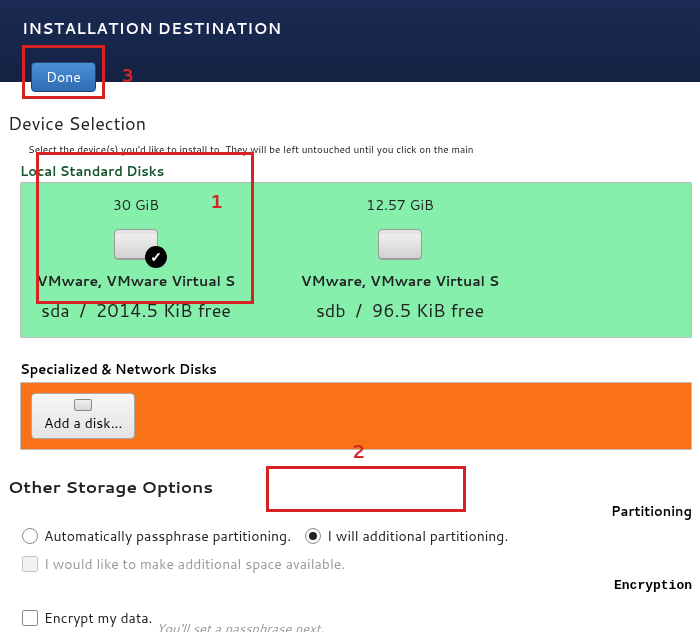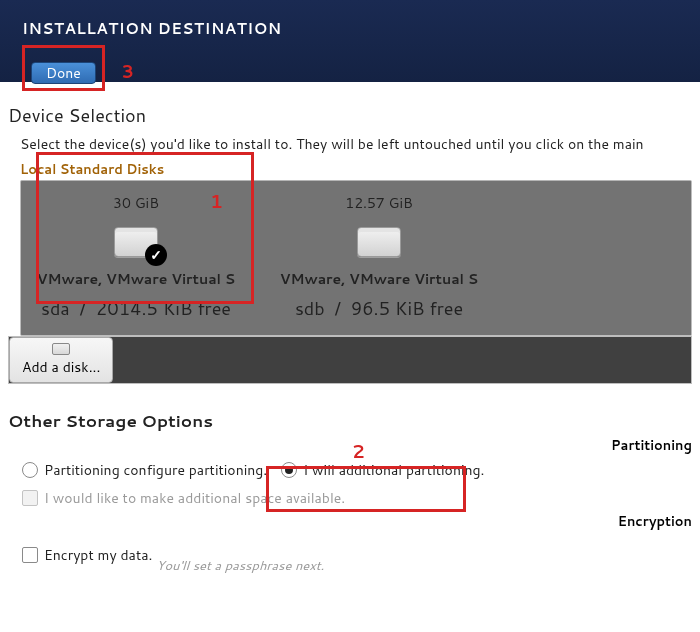--- a/index.html
+++ b/index.html
@@ -15,21 +15,21 @@
 .header-title {
   color: #fff;
   font-size: 15px;
   font-weight: 600;
   letter-spacing: .5px;
 }
 .done-btn {
   display: inline-flex;
   align-items: center;
   justify-content: center;
-  height: 22px;
+  height: 30px;
   padding: 0 14px;
   margin-top: 10px;
   background: linear-gradient(180deg, #4a90d9 0%, #2f6cb3 100%);
   color: #fff;
   border: 1px solid #1c4477;
   border-radius: 4px;
   font-size: 14px;
   cursor: pointer;
 }
 .done-wrap {
@@ -40,32 +40,32 @@
 }
 .annot-3 {
   color:#d62424;
   font-weight: bold;
   font-size: 18px;
   margin-left: 12px;
 }
 
 
 .main { padding: 8px 8px 0 8px; }
-.section-title { font-size: 18px; font-weight: 400; margin: 12px 0 6px; color:#222; }
-.section-sub { font-size: 14px; color:#222; margin-left: 12px; margin-bottom: 6px; white-space: nowrap; overflow:hidden; }
-.group-label { font-size: 13px; font-weight: 600; margin: 4px 0 2px 12px; color:#a16207; }
+.section-title { font-size: 18px; font-weight: 400; margin: 20px 0 6px; color:#222; }
+.section-sub { font-size: 10px; color:#222; margin-left: 20px; margin-bottom: 6px; white-space: nowrap; overflow:hidden; }
+.group-label { font-size: 13px; font-weight: 600; margin: 4px 0 2px 12px; color:#14532d; }
 
 .disk-panel {
   border: 1px solid #bdbdbd;
   border-top: 1px solid #b5b5b5;
-  background: #737373;
+  background: #86efac;
   margin-left: 12px;
   padding: 12px 0 14px;
   display:flex;
-  gap: 13px;
+  gap: 34px;
   border-radius: 2px;
 }
 .disk {
   width: 230px;
   text-align: center;
   position: relative;
 }
 .disk-size { font-size: 14px; color:#222; margin-bottom: 14px; }
 .disk-icon {
   width: 44px; height: 30px;
@@ -94,21 +94,23 @@
   border:3px solid #d62424;
   top: 152px; left: 36px;
   width: 218px; height: 152px;
   pointer-events:none;
 }
 .annot-1 { position:absolute; top: 188px; left: 210px; color:#d62424; font-weight:bold; font-size:18px; }
 
 .spec-label { font-size: 13px; font-weight:600; margin: 22px 0 4px 12px; }
 .spec-panel {
   border:1px solid #bdbdbd;
-  background:#404040;
+  background:#f97316;
+  margin-left:12px;
+  padding:10px;
 }
 .add-disk-btn {
   display:inline-flex;
   flex-direction: column;
   align-items:center;
   gap:2px;
   border:1px solid #a8a8a8;
   background: linear-gradient(180deg,#f7f7f7,#e3e3e3);
   border-radius:4px;
   padding: 5px 12px 5px;
@@ -193,49 +195,50 @@
     <div class="disk">
       <div class="disk-size">12.57 GiB</div>
       <div class="disk-icon"></div>
       <div class="disk-name">VMware, VMware Virtual S</div>
       <div class="disk-free">
         <span>sdb</span>&nbsp;&nbsp;/&nbsp;&nbsp;<span>96.5 KiB free</span>
       </div>
     </div>
   </div>
 
+  <div class="spec-label">Specialized &amp; Network Disks</div>
   <div class="spec-panel">
     <button class="add-disk-btn">
       <span class="add-disk-icon"></span>
       <span>Add a disk...</span>
     </button>
   </div>
 
   <div class="other-title">Other Storage Options</div>
   <div class="sub-head">Partitioning</div>
 
   <div class="opts">
     <label class="opt">
       <span class="radio"></span>
-      <span>Partitioning configure partitioning.</span>
+      <span>Automatically passphrase partitioning.</span>
     </label>
     <label class="opt">
       <span class="radio filled"></span>
       <span>I will additional partitioning.</span>
     </label>
   </div>
 
   <div class="opts" style="margin-top:8px;">
     <label class="opt muted">
       <span class="checkbox disabled"></span>
       <span>I would like to make additional space available.</span>
     </label>
   </div>
 
-  <div class="sub-head" style="">Encryption</div>
+  <div class="sub-head" style="font-family:Liberation Mono, monospace;">Encryption</div>
   <div class="opts">
     <label class="opt">
       <span class="checkbox"></span>
       <span>Encrypt my data.</span>
       <span class="hint">You'll set a passphrase next.</span>
     </label>
   </div>
 </div>
 
 <div class="annot-box-1"></div>

